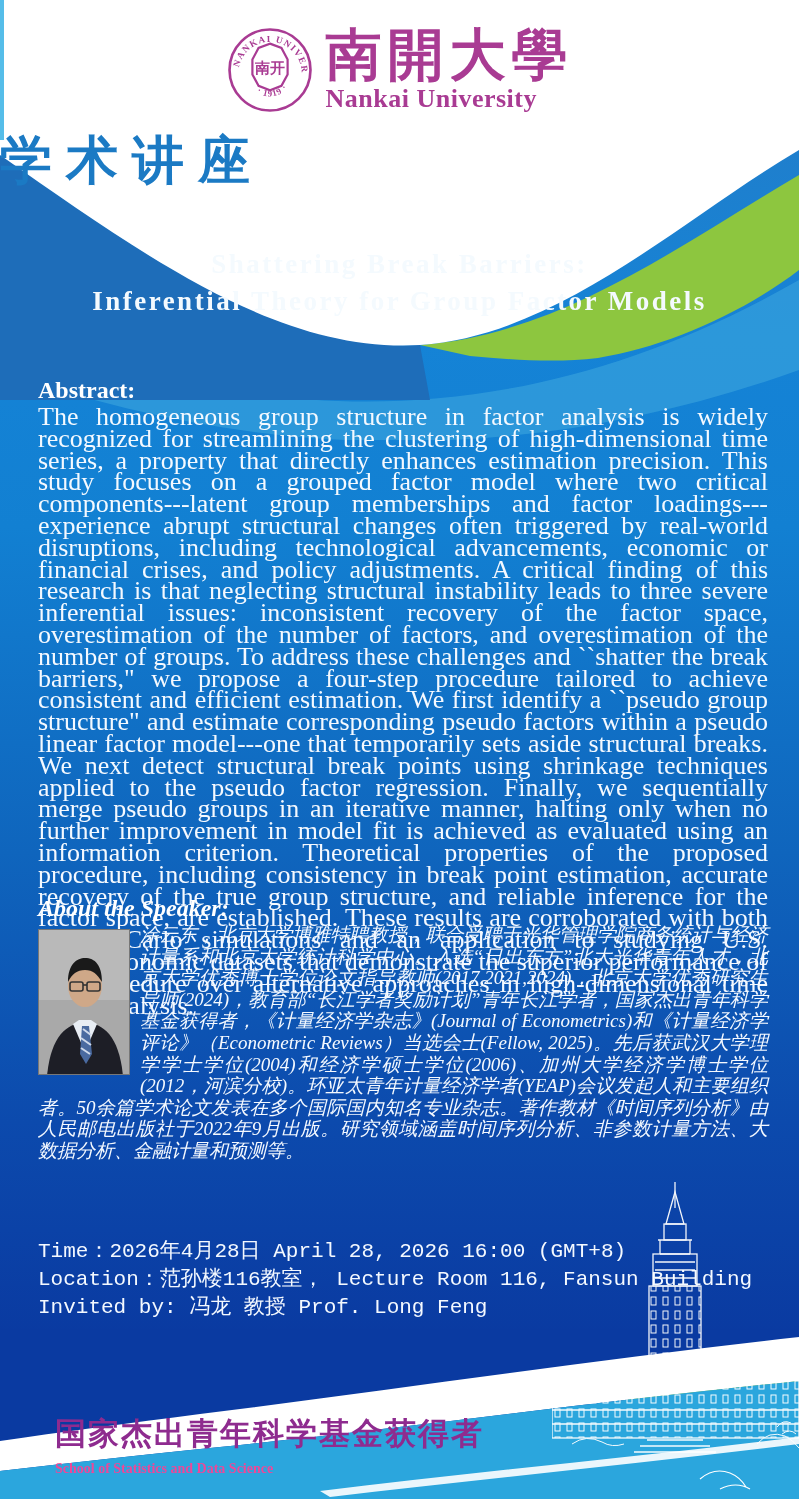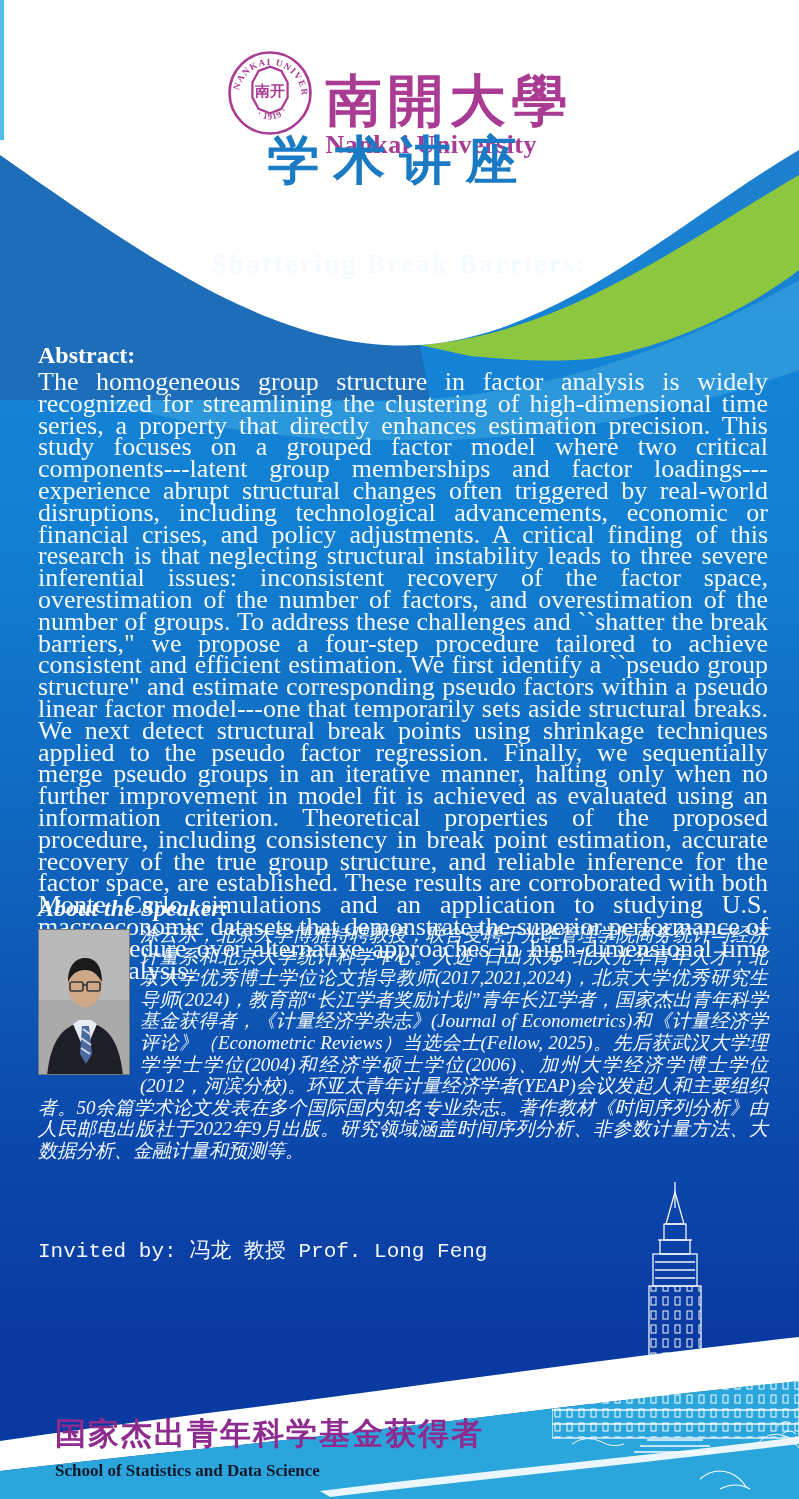--- a/index.html
+++ b/index.html
@@ -14,24 +14,24 @@
 
   .wave-top{position:absolute;left:0;top:140px;width:799px;height:300px;pointer-events:none;}
   .wave-bottom{position:absolute;left:0;bottom:0;width:799px;height:170px;pointer-events:none;}
 
   
   .logo{position:absolute;top:26px;left:50%;transform:translateX(-50%);
         display:flex;align-items:center;gap:12px;z-index:5;}
   .seal{width:88px;height:88px;}
   .logo-right{display:flex;flex-direction:column;align-items:flex-start;}
   .uni-zh{font-size:56px;line-height:58px;font-weight:bold;color:#a93b93;
-          letter-spacing:6px;font-family:"Liberation Serif",serif;margin-top:46px;}
+          letter-spacing:6px;font-family:"Liberation Serif",serif;}
   .uni-en{font-size:26px;font-weight:bold;color:#a93b93;letter-spacing:0.5px;
           font-family:"Liberation Serif",serif;}
-  .banner{position:absolute;top:126px;left:0;width:100%;text-align:center;z-index:5;
+  .banner{position:absolute;top:126px;left:0;width:100%;text-align:left;z-index:5;
           font-size:52px;font-weight:bold;color:#1b7ac4;letter-spacing:14px;}
 
   
   .title{position:absolute;top:246px;left:0;width:100%;text-align:center;z-index:6;
          color:#f4fafe;font-weight:bold;font-size:27px;line-height:37px;letter-spacing:2.5px;}
 
   
   .content{position:absolute;left:38px;width:730px;z-index:6;color:#f4f9ff;}
   .abstract-block{top:342px;}
   .sec-head{font-size:24px;font-weight:bold;margin:0 0 2px 0;color:#ffffff;}
@@ -48,21 +48,21 @@
                  font-size:21px;line-height:28px;}
   .details-block div{white-space:normal;}
 
   
   .building{position:absolute;left:552px;top:1182px;width:247px;height:275px;z-index:7;opacity:.95;}
 
   
   .footer-text{position:absolute;left:55px;top:1413px;z-index:8;}
   .school-zh{font-size:31px;font-weight:bold;color:#8e2b8f;letter-spacing:2px;
              font-family:"Liberation Serif",serif;}
-  .school-en{font-size:17px;font-weight:bold;color:#0f172a;margin-top:6px;
+  .school-en{font-size:14px;font-weight:bold;color:#ec4899;margin-top:6px;
              font-family:"Liberation Serif",serif;}
 </style>
 </head>
 <body>
 
 <div class="poster">
 
   <div class="edge-stripe"></div>
   <div class="blue-body"></div>
 
@@ -92,23 +92,24 @@
     <div class="logo-right">
       <div class="uni-zh">南開大學</div>
       <div class="uni-en">Nankai University</div>
     </div>
   </div>
 
   <div class="banner">学术讲座</div>
 
   <div class="title">
     <div>Shattering Break Barriers:</div>
+    <div>Inferential Theory for Group Factor Models</div>
   </div>
 
-  <div class="content abstract-block" style="position:absolute;">
+  <div class="content abstract-block" style="position:absolute;margin-top:35px;">
     <h2 class="sec-head">Abstract:</h2>
     <p class="abstract-text">The homogeneous group structure in factor analysis is widely recognized for streamlining the clustering of high-dimensional time series, a property that directly enhances estimation precision. This study focuses on a grouped factor model where two critical components---latent group memberships and factor loadings---experience abrupt structural changes often triggered by real-world disruptions, including technological advancements, economic or financial crises, and policy adjustments. A critical finding of this research is that neglecting structural instability leads to three severe inferential issues: inconsistent recovery of the factor space, overestimation of the number of factors, and overestimation of the number of groups. To address these challenges and ``shatter the break barriers," we propose a four-step procedure tailored to achieve consistent and efficient estimation. We first identify a ``pseudo group structure" and estimate corresponding pseudo factors within a pseudo linear factor model---one that temporarily sets aside structural breaks. We next detect structural break points using shrinkage techniques applied to the pseudo factor regression. Finally, we sequentially merge pseudo groups in an iterative manner, halting only when no further improvement in model fit is achieved as evaluated using an information criterion. Theoretical properties of the proposed procedure, including consistency in break point estimation, accurate recovery of the true group structure, and reliable inference for the factor space, are established. These results are corroborated with both Monte Carlo simulations and an application to studying U.S. macroeconomic datasets that demonstrate the superior performance of our procedure over alternative approaches in high-dimensional time series analysis.</p>
   </div>
 
   <div class="content speaker-block" style="position:absolute;">
     <h2 class="sec-head">About the Speaker:</h2>
     <div class="photo">
       <svg viewBox="0 0 92 146" width="92" height="146">
         <rect x="0" y="0" width="92" height="146" fill="#a9a9a9"></rect>
         <rect x="0" y="0" width="92" height="70" fill="#b9b9b9"></rect>
@@ -120,20 +121,22 @@
         <path d="M29,52 C29,34 38,28 46,28 C56,28 63,35 63,52 C58,44 54,40 46,40 C38,40 33,44 29,52 Z" fill="#1a1a1a"></path>
         <rect x="31" y="52" width="13" height="9" rx="2" fill="none" stroke="#333" stroke-width="1.6"></rect>
         <rect x="48" y="52" width="13" height="9" rx="2" fill="none" stroke="#333" stroke-width="1.6"></rect>
         <line x1="44" y1="55" x2="48" y2="55" stroke="#333" stroke-width="1.6"></line>
       </svg>
     </div>
     <p class="bio-text">涂云东，北京大学博雅特聘教授，联合受聘于光华管理学院商务统计与经济计量系和北京大学统计科学中心。入选“日出东方”北大光华青年人才，北京大学优秀博士学位论文指导教师(2017,2021,2024)，北京大学优秀研究生导师(2024)，教育部“长江学者奖励计划”青年长江学者，国家杰出青年科学基金获得者，《计量经济学杂志》(Journal of Econometrics)和《计量经济学评论》（Econometric Reviews）当选会士(Fellow, 2025)。先后获武汉大学理学学士学位(2004)和经济学硕士学位(2006)、加州大学经济学博士学位(2012，河滨分校)。环亚太青年计量经济学者(YEAP)会议发起人和主要组织者。50余篇学术论文发表在多个国际国内知名专业杂志。著作教材《时间序列分析》由人民邮电出版社于2022年9月出版。研究领域涵盖时间序列分析、非参数计量方法、大数据分析、金融计量和预测等。</p>
   </div>
 
   <div class="content details-block" style="position:absolute;">
+    <div>Time：2026年4月28日 April 28, 2026 16:00 (GMT+8)</div>
+    <div>Location：范孙楼116教室， Lecture Room 116, Fansun Building</div>
     <div>Invited by: 冯龙 教授 Prof. Long Feng</div>
   </div>
 
   <svg class="building" viewBox="0 0 247 275">
     <defs>
       <pattern id="win" width="12" height="14" patternUnits="userSpaceOnUse">
         <rect x="3" y="3" width="5" height="8" fill="none" stroke="#ffffff" stroke-width="1"></rect>
       </pattern>
     </defs>
     <g stroke="#ffffff" fill="none" stroke-width="1.3">

